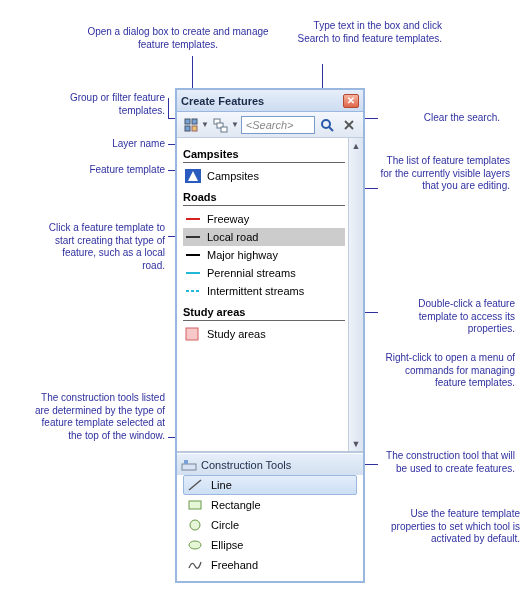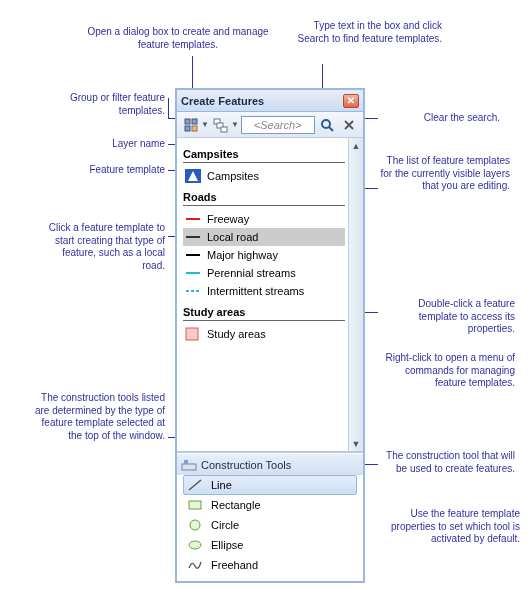--- a/index.html
+++ b/index.html
@@ -73,21 +73,21 @@
     display: flex; align-items:center; justify-content:center;
     border-radius: 2px;
   }
   .search {
     flex: 1;
     height: 18px;
     border: 1px solid #7a9ccb;
     background: #fff;
     color: #888;
     font-style: italic;
-    padding: 0 12px;
+    padding: 0 4px;
     font-size: 11px;
     line-height: 16px;
   }
   .list-area {
     flex: 1;
     overflow: hidden;
     border-bottom: 2px solid #bac8dd;
     padding: 4px 2px 4px 6px;
     position: relative;
   }

